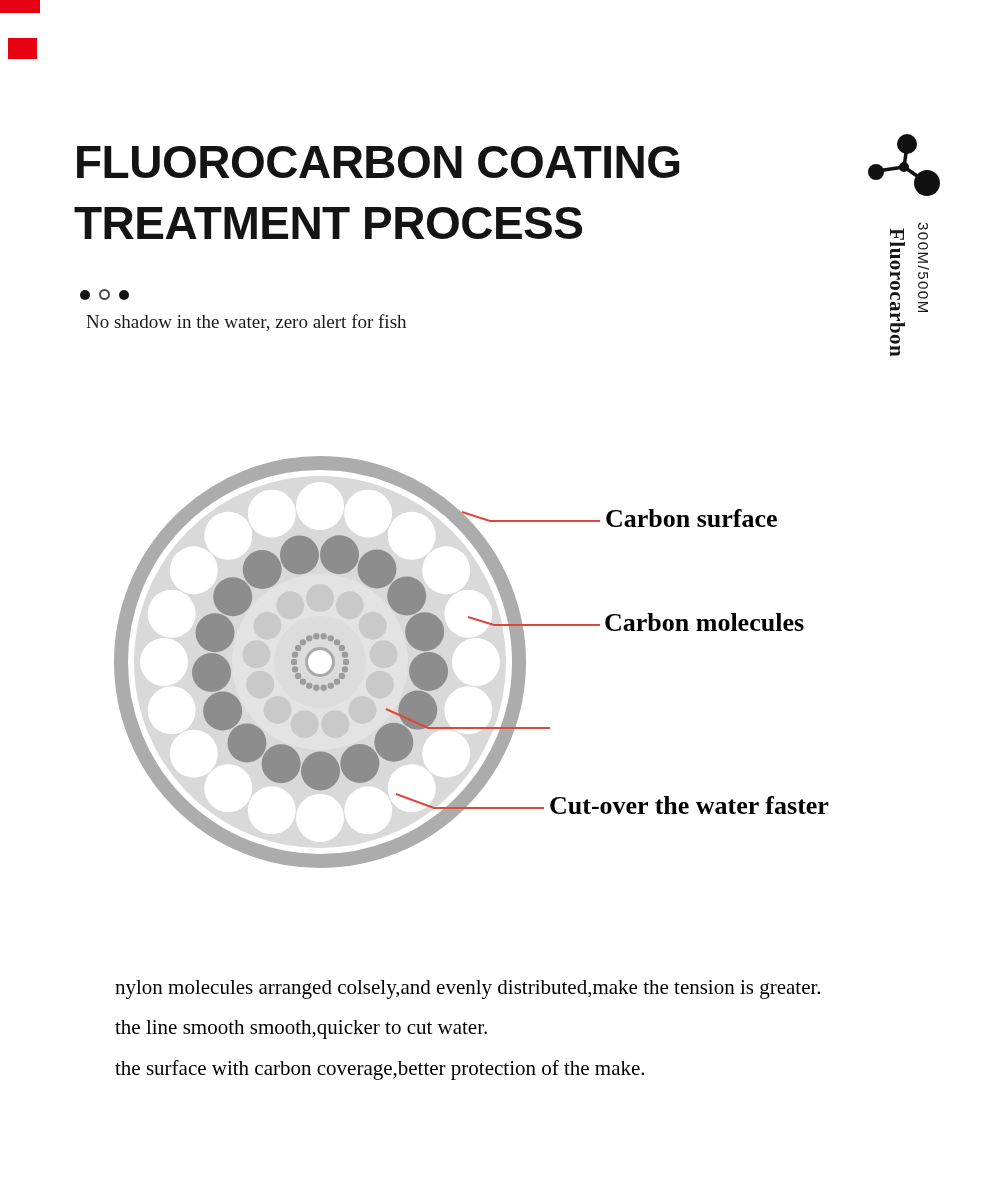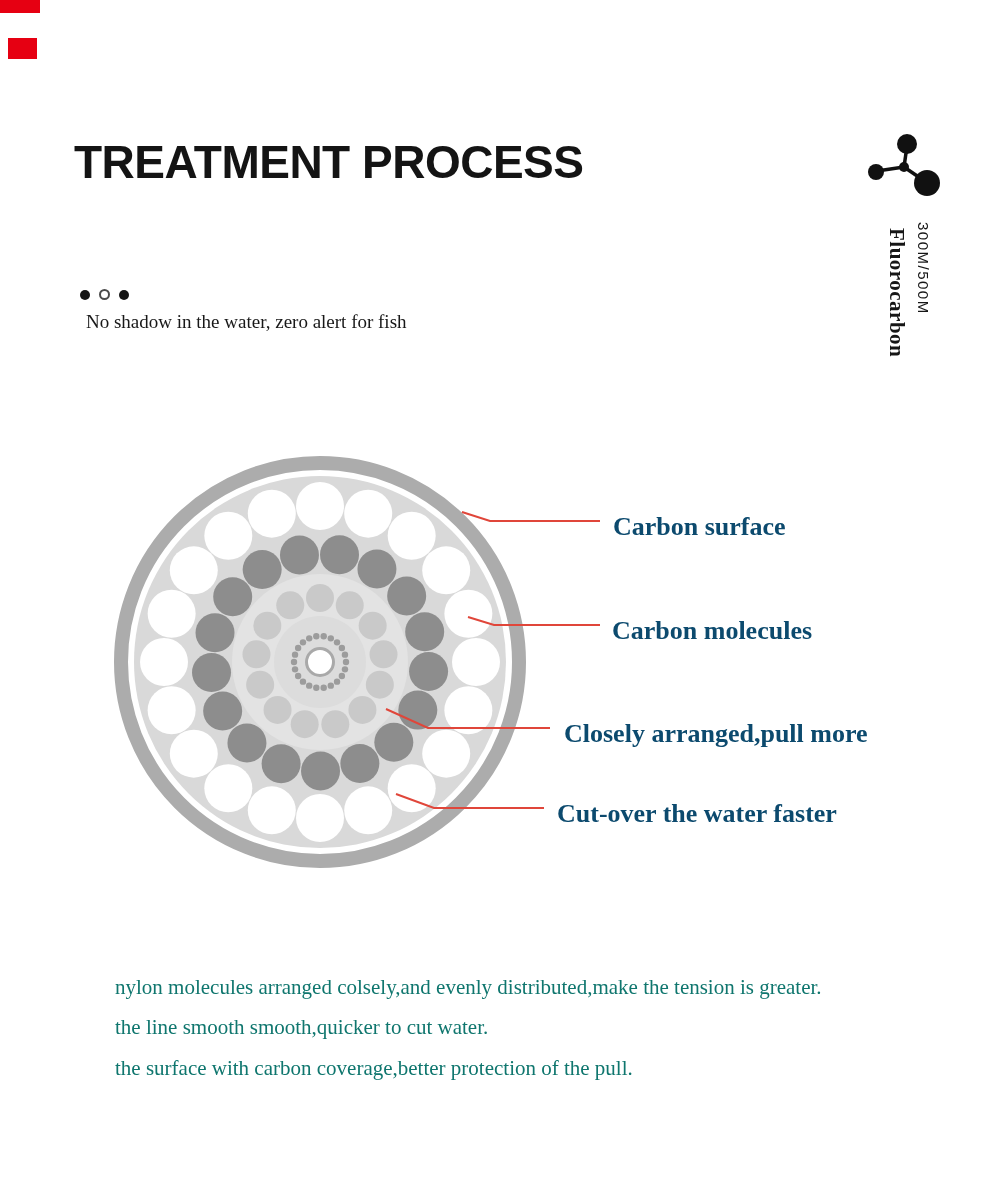--- a/index.html
+++ b/index.html
@@ -57,46 +57,47 @@
     font-family:"Liberation Serif",serif;
     font-weight:bold;font-size:21px;letter-spacing:0.5px;
   }
 
   .cross-section{position:absolute;left:110px;top:452px;}
 
   .leaders{position:absolute;left:0;top:0;pointer-events:none;}
   .leaders polyline{fill:none;stroke:var(--leader);stroke-width:2;}
 
   .callout{
-    position:absolute;margin:8px;
-    font-family:"Liberation Serif",serif;
-    font-weight:bold;font-size:26px;color:#0c4a6e;
+    position:absolute;margin:0;
+    font-family:"Liberation Serif",serif;
+    font-weight:bold;font-size:26px;color:#000000;
     white-space:nowrap;
   }
   .c1{left:605px;top:504px;}
   .c2{left:604px;top:608px;}
   .c3{left:556px;top:711px;}
   .c4{left:549px;top:791px;}
 
   .footer{position:absolute;left:115px;top:974px;}
   .footer p{
     margin:0 0 14px 0;
     font-family:"Liberation Serif",serif;
-    font-size:21px;line-height:1.25;color:#0f766e;
+    font-size:21px;line-height:1.25;color:#000000;
   }
 </style>
 </head>
 <body>
 
 <div class="page">
 
   <div class="red-bar bar1"></div>
   <div class="red-bar bar2"></div>
 
   <h1 class="title">
+    <span class="title-line">FLUOROCARBON COATING</span>
     <span class="title-line">TREATMENT PROCESS</span>
   </h1>
 
   <div class="dots">
     <span class="dot solid"></span>
     <span class="dot hollow"></span>
     <span class="dot solid"></span>
   </div>
 
   <p class="subtitle">No shadow in the water, zero alert for fish</p>
@@ -200,22 +201,21 @@
 
   <svg class="leaders" viewBox="0 0 1000 1178" width="1000" height="1178" aria-hidden="true">
     <polyline points="462,512 490,521 600,521"></polyline>
     <polyline points="468,617 494,625 600,625"></polyline>
     <polyline points="386,709 428,728 550,728"></polyline>
     <polyline points="396,794 434,808 544,808"></polyline>
   </svg>
 
   <p class="callout c1">Carbon surface</p>
   <p class="callout c2">Carbon molecules</p>
-  <p class="callout c3">Closely arranged,pull more</p>
   <p class="callout c4">Cut-over the water faster</p>
 
   <div class="footer">
     <p>nylon molecules arranged colsely,and evenly distributed,make the tension is greater.</p>
     <p>the line smooth smooth,quicker to cut water.</p>
-    <p>the surface with carbon coverage,better protection of the pull.</p>
+    <p>the surface with carbon coverage,better protection of the make.</p>
   </div>
 
 </div>
 
 </body></html>

